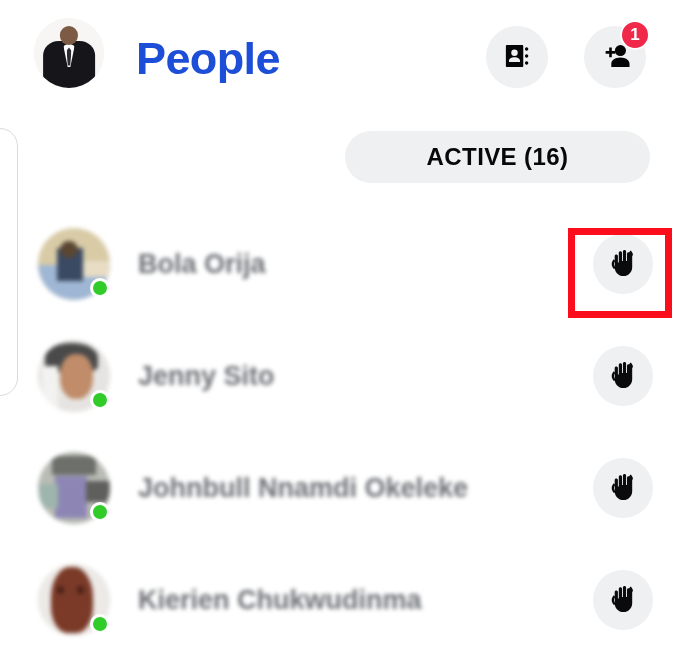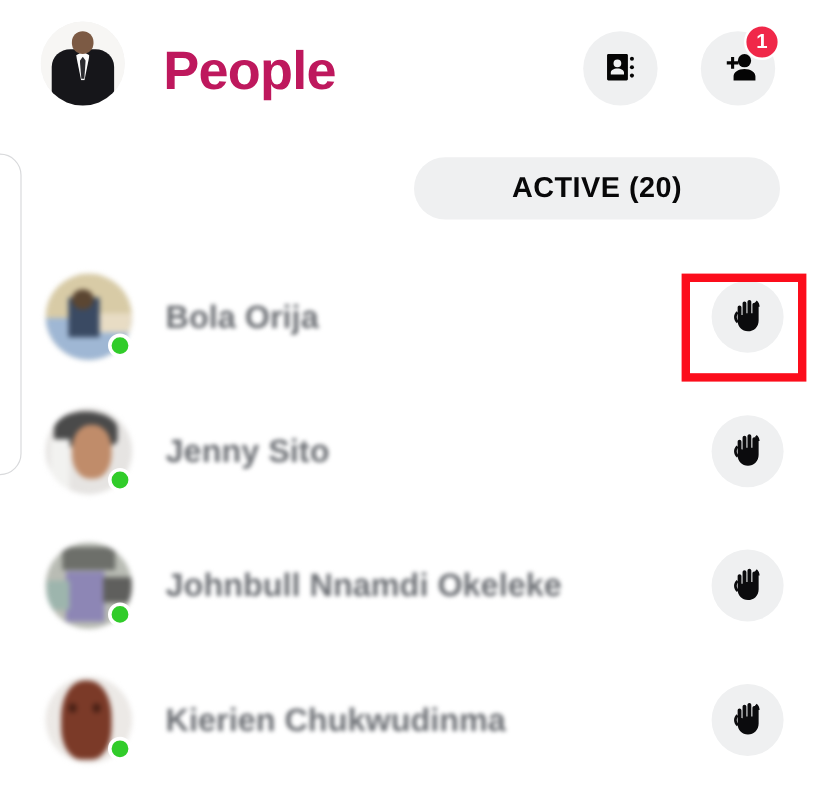--- a/index.html
+++ b/index.html
@@ -51,21 +51,21 @@
   }
   .pa-tie {
     position: absolute; left: 50%; top: 42%;
     width: 7%; height: 26%;
     background: #2c2c30; transform: translateX(-50%);
     clip-path: polygon(50% 0,100% 18%,75% 100%,25% 100%,0 18%);
   }
 
   .page-title {
     position: absolute; left: 136px; top: 30px;
-    font-size: 45px; font-weight: bold; color: #be185d;
+    font-size: 45px; font-weight: bold; color: #1d4ed8;
     letter-spacing: -0.6px; line-height: 58px;
   }
 
   .header-btn {
     position: absolute; top: 26px;
     width: 62px; height: 62px; border-radius: 50%;
     background: #eff0f1; border: none;
     display: flex; align-items: center; justify-content: center;
     cursor: pointer;
   }
@@ -179,21 +179,21 @@
           <path d="M5.4 8.0h2.9V5.1h2.1v2.9h2.9v2.1h-2.9v2.9H8.3v-2.9H5.4z"></path>
           <circle cx="17.4" cy="7.6" r="4.5"></circle>
           <path d="M17.4 13.2c-4.3 0-7.4 2.3-7.4 5.1V21h14.8v-2.7c0-2.8-3.1-5.1-7.4-5.1z"></path>
         </svg>
       </span>
       <span class="badge">1</span>
     </button>
   </div>
 
   <div class="tabs">
-    <div class="tab-active">ACTIVE (20)</div>
+    <div class="tab-active">ACTIVE (16)</div>
   </div>
 
   <div class="people-list">
 
     <div class="person-row">
       <div class="avatar-wrap">
         <div class="avatar">
           <div class="av-l1" style="background:#d8cba6"></div>
           <div class="av-l2" style="left:0;top:52%;width:100%;height:48%;background:#9fb7d4"></div>
           <div class="av-l3" style="left:26%;top:28%;width:36%;height:46%;background:#3a4a63"></div>

